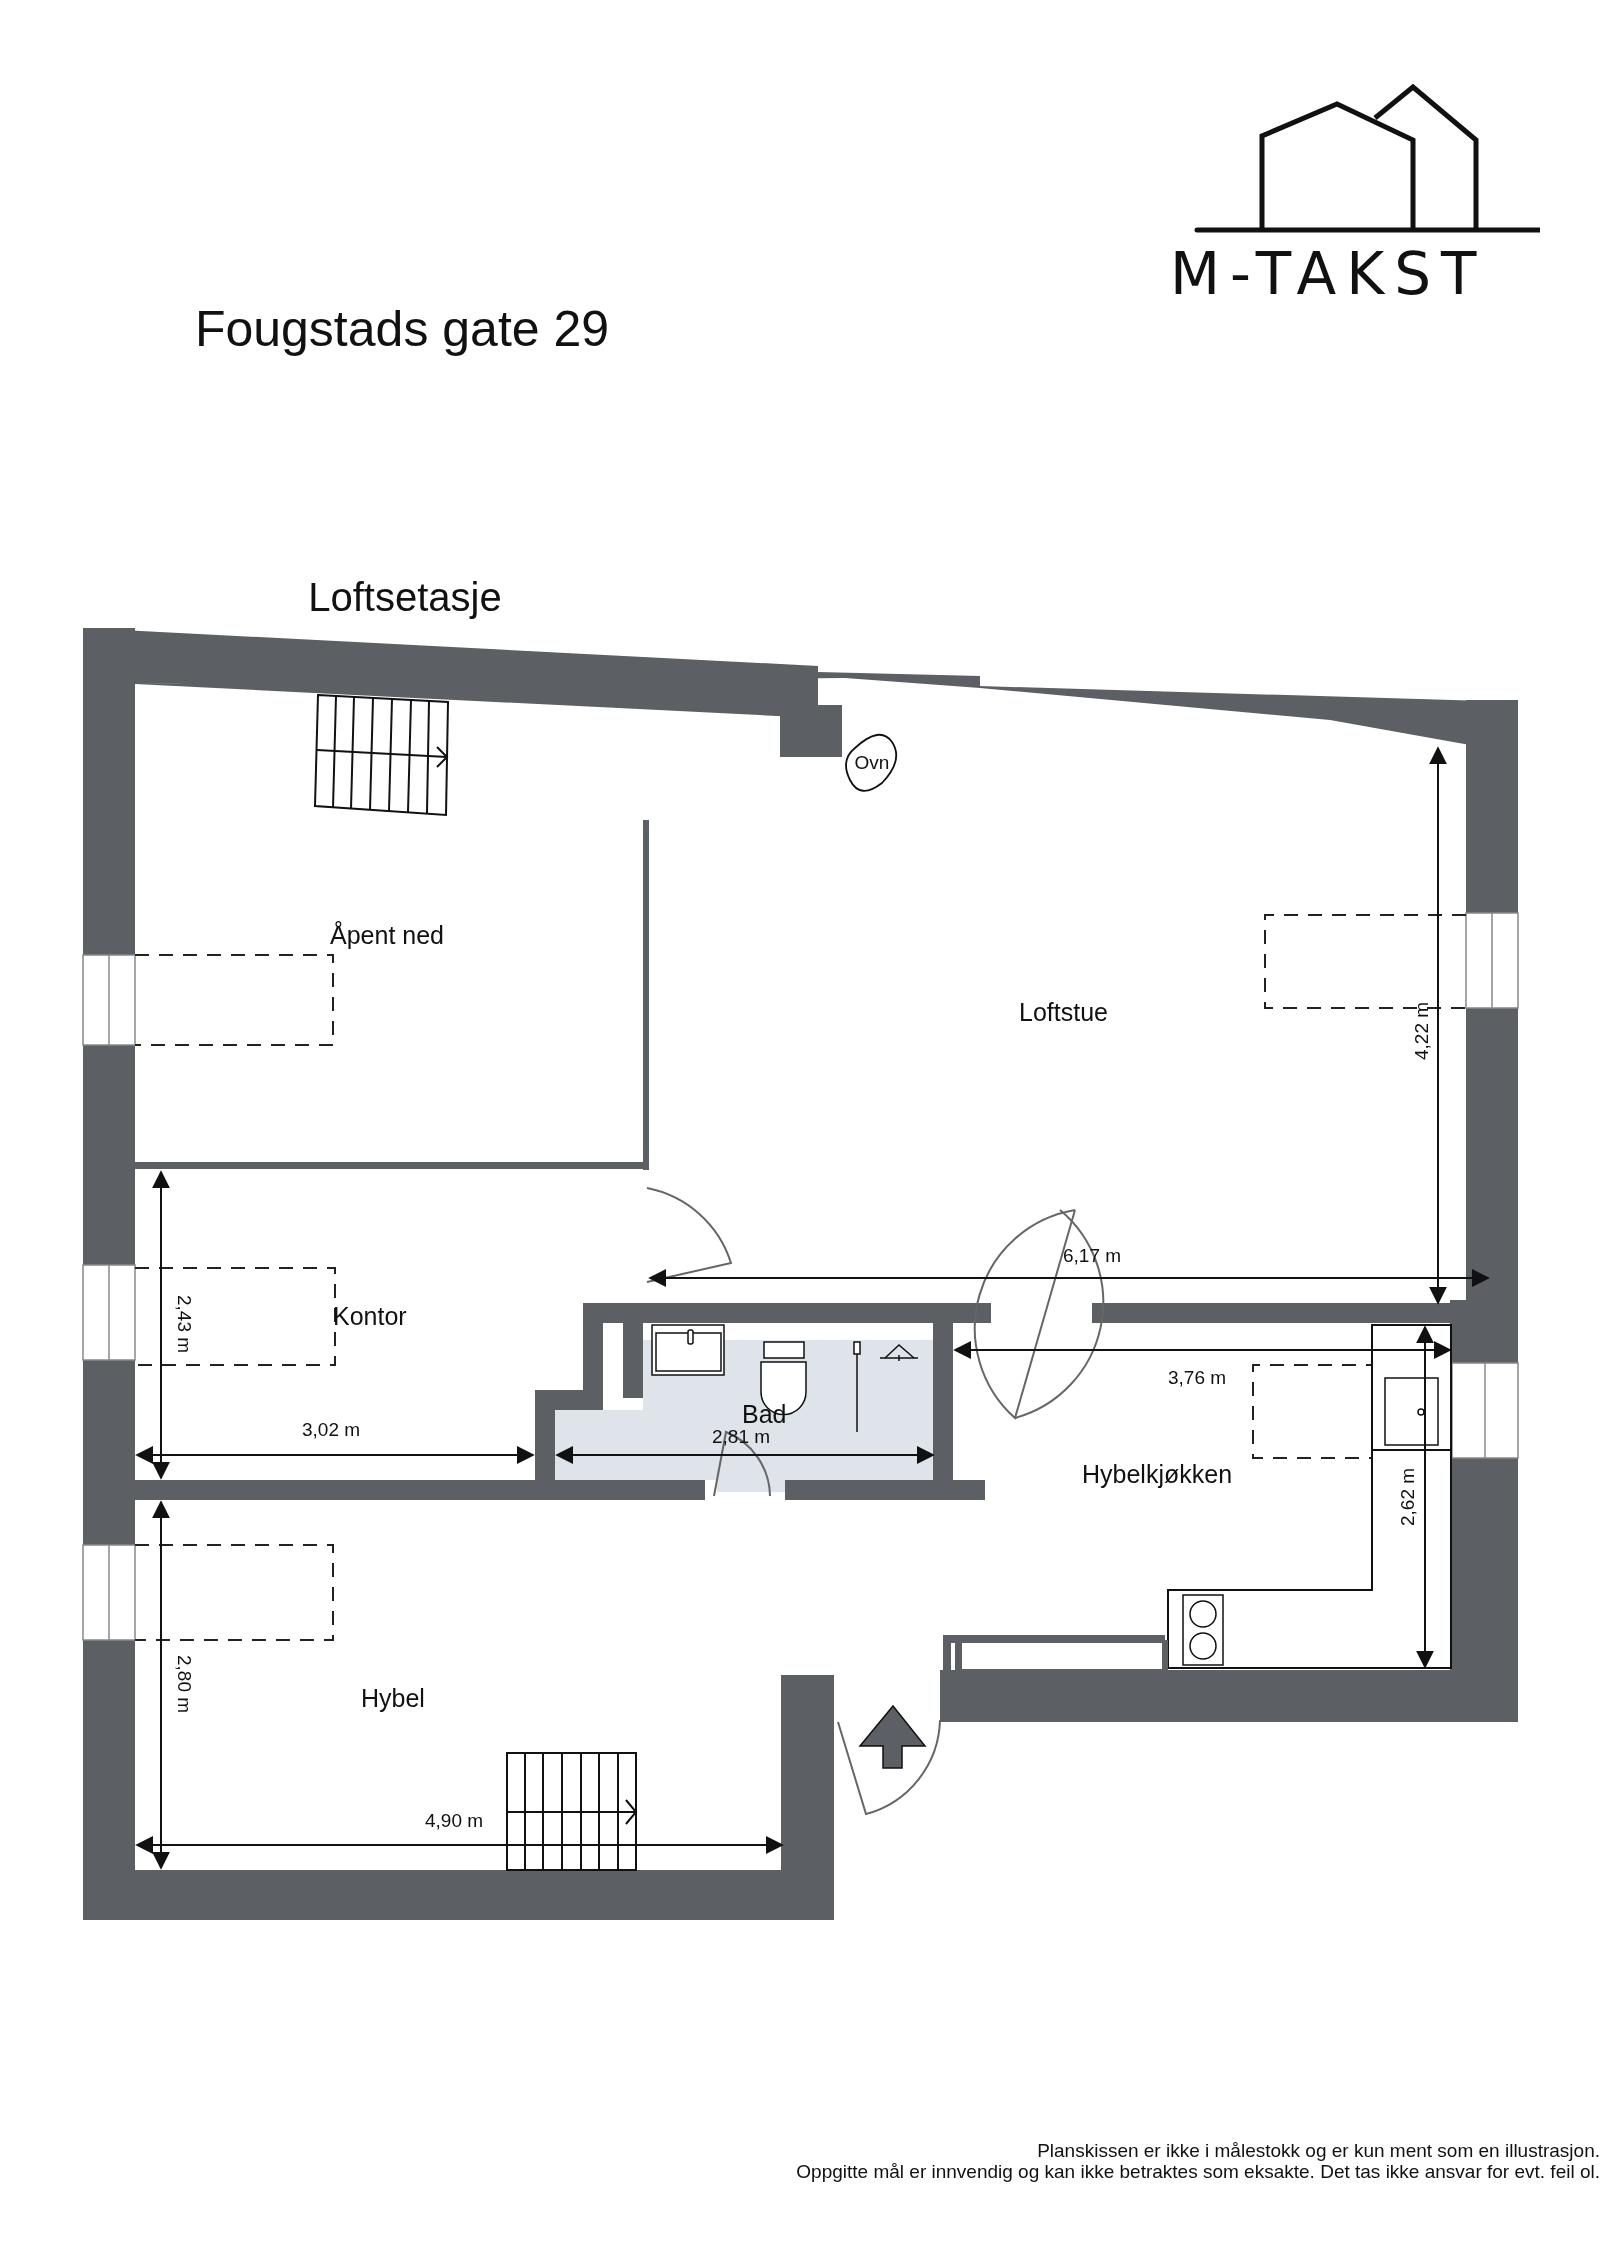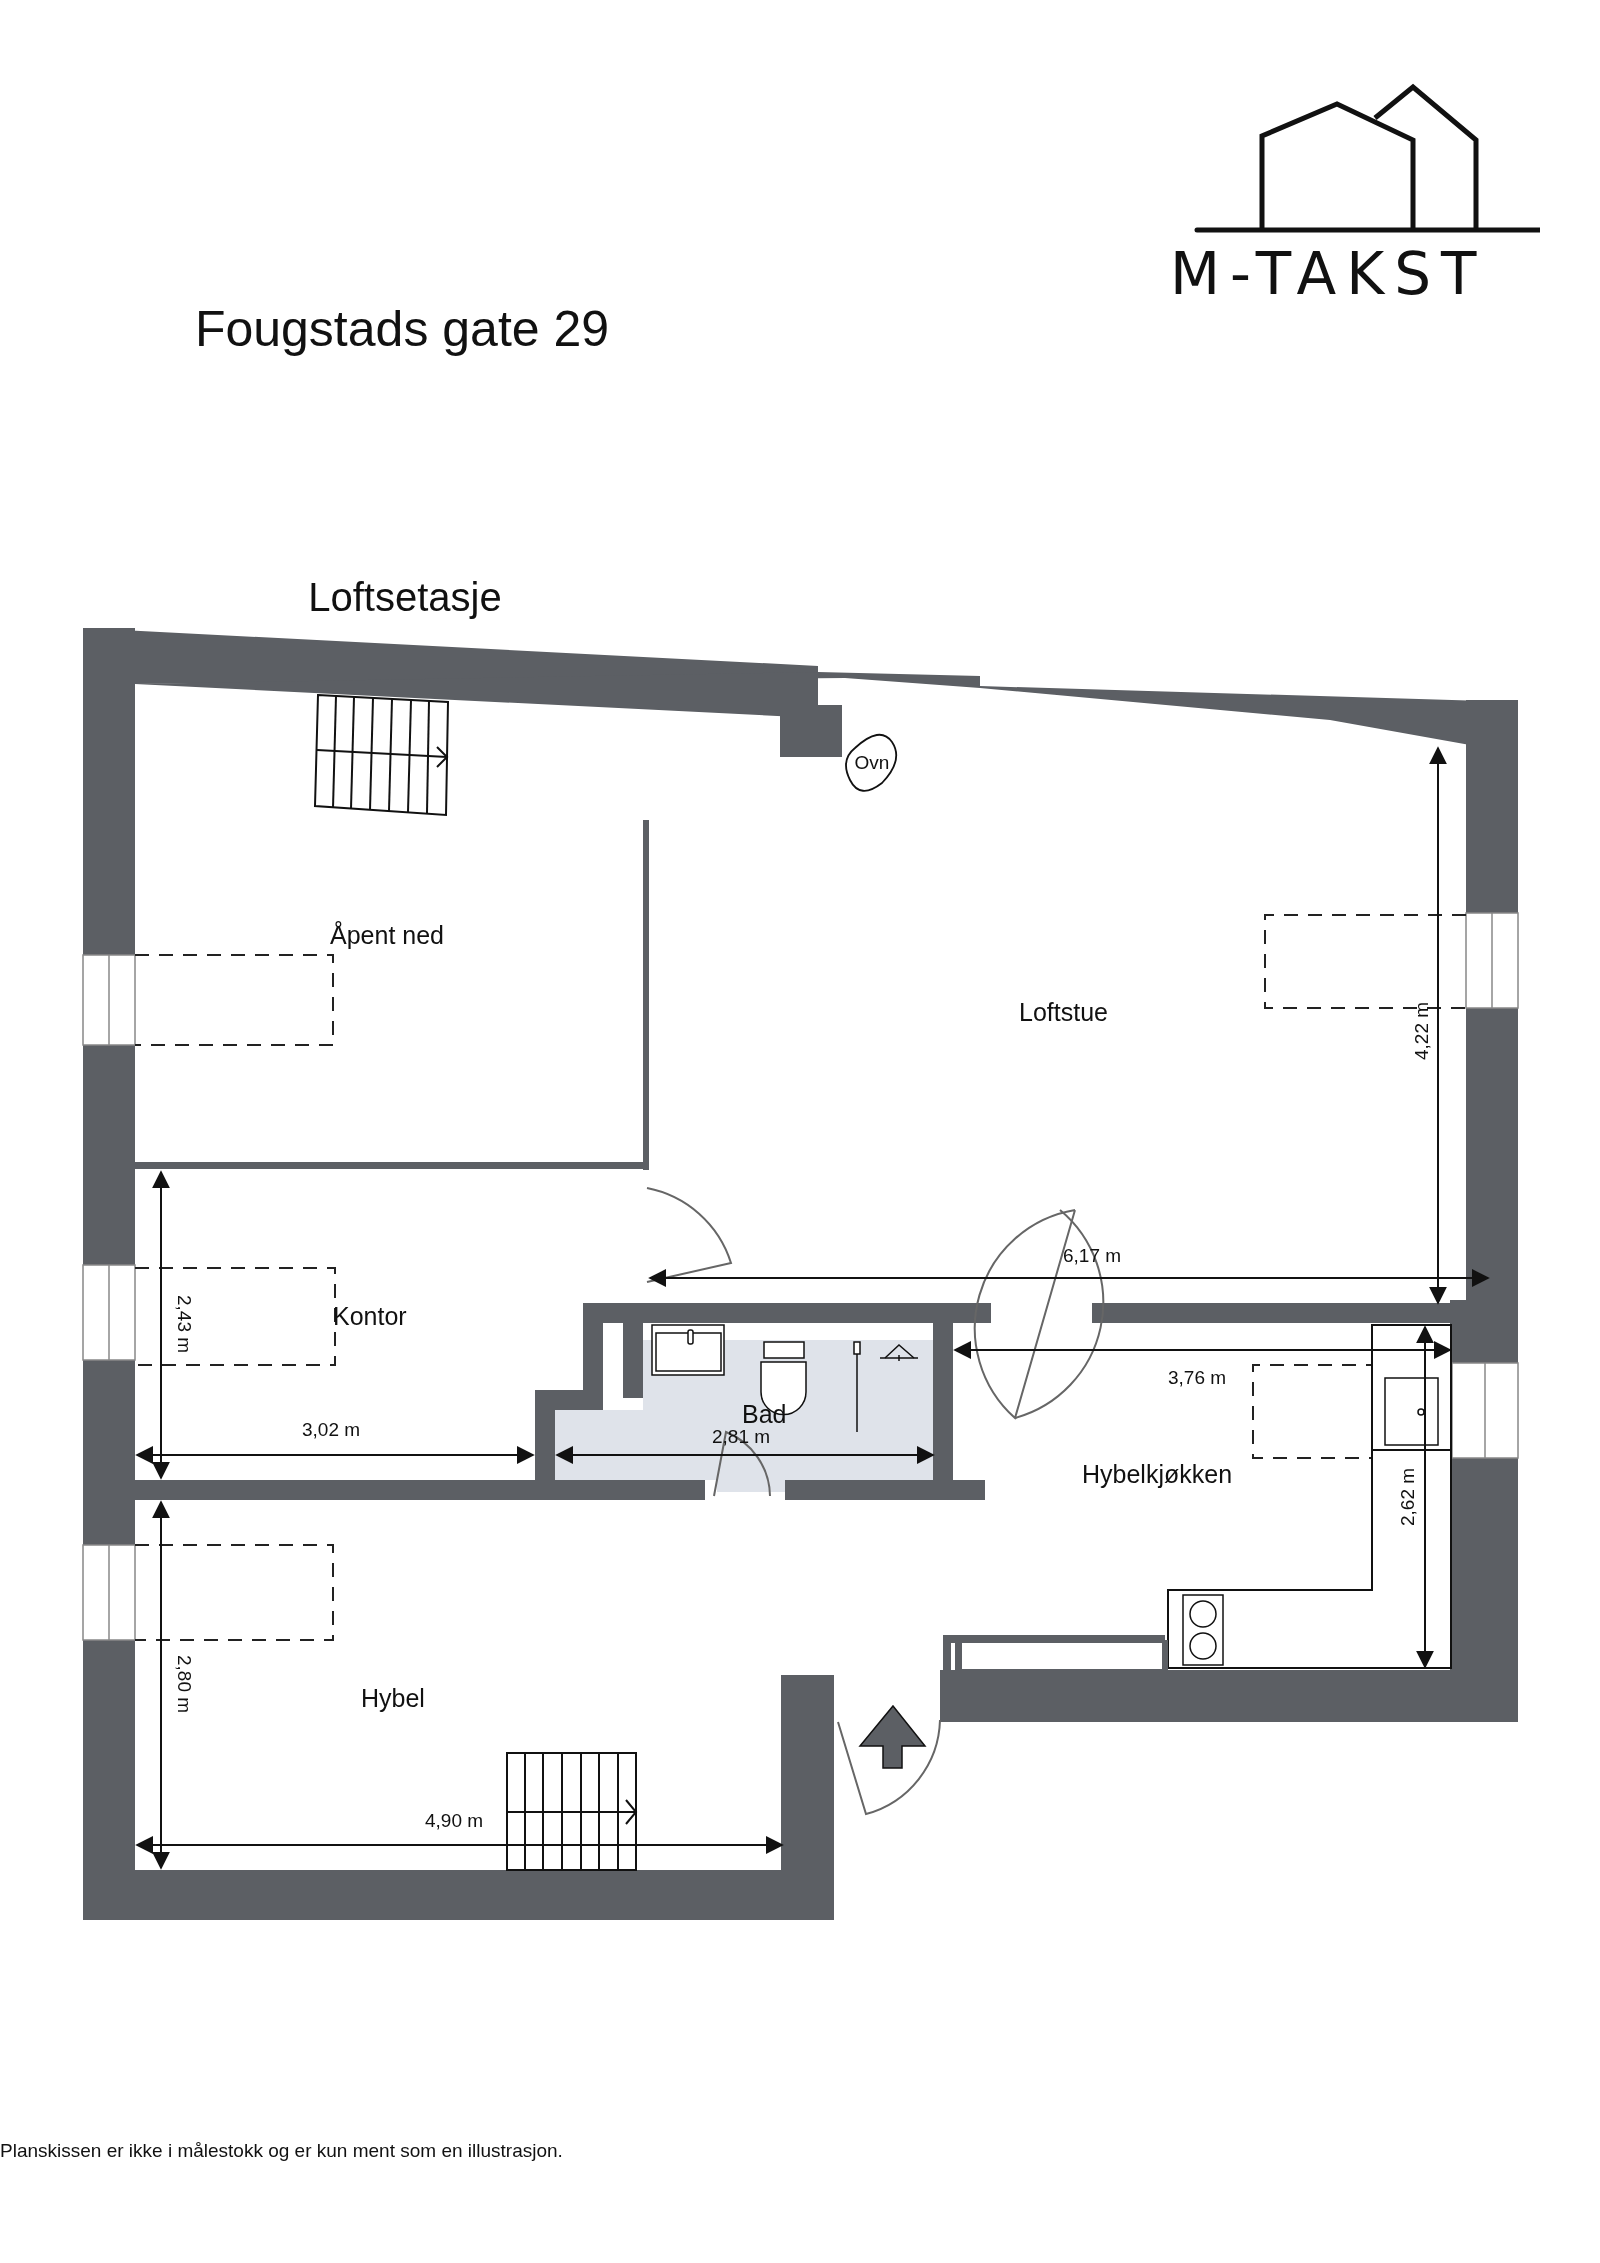--- a/index.html
+++ b/index.html
@@ -5,21 +5,21 @@
   html, body { margin:0; padding:0; background:#ffffff; }
   body { width:1600px; height:2263px; position:relative; overflow:hidden; font-family:"Liberation Sans", sans-serif; color:#111; }
   .logo { position:absolute; left:1170px; top:70px; width:370px; height:250px; }
   .logo-text { position:absolute; left:1170px; top:240px; width:370px; text-align:left; font-family:"DejaVu Sans", sans-serif; font-size:58px; letter-spacing:10px; color:#111; }
   .title { position:absolute; left:0; width:1600px; text-align:center; font-size:50px; }
   .doc-title { top:300px; left:-398px; }
   .floor-title { top:575px; left:-395px; font-size:40px; }
   svg.plan { position:absolute; left:0; top:0; }
   .room-label { font-family:"Liberation Sans", sans-serif; font-size:25px; fill:#111; }
   .dim { font-family:"Liberation Sans", sans-serif; font-size:19px; fill:#111; }
-  .footer { position:absolute; left:0; width:1600px; text-align:left; font-size:19px; line-height:21px; top:2140px; }
+  .footer { position:absolute; left:0; width:1600px; text-align:right; font-size:19px; line-height:21px; top:2140px; }
 </style>
 </head>
 <body>
 
 <svg class="logo" viewBox="0 0 370 250" width="370" height="250">
   <g fill="none" stroke="#111" stroke-width="5" stroke-linejoin="miter">
     <polyline points="92,160 92,66 167,34 243,70 243,160"></polyline>
     <polyline points="205,48 243,17 306,70 306,160"></polyline>
     <line x1="27" y1="160" x2="371" y2="160" stroke-linecap="round"></line>
   </g>
@@ -198,13 +198,14 @@
   <text class="room-label" x="330" y="944">Åpent ned</text>
   <text class="room-label" x="1019" y="1021">Loftstue</text>
   <text class="room-label" x="333" y="1325">Kontor</text>
   <text class="room-label" x="742" y="1423">Bad</text>
   <text class="room-label" x="1082" y="1483">Hybelkjøkken</text>
   <text class="room-label" x="361" y="1707">Hybel</text>
 </svg>
 
 <div class="footer">
   <div>Planskissen er ikke i målestokk og er kun ment som en illustrasjon.</div>
+  <div>Oppgitte mål er innvendig og kan ikke betraktes som eksakte. Det tas ikke ansvar for evt. feil ol.</div>
 </div>
 
 </body></html>

